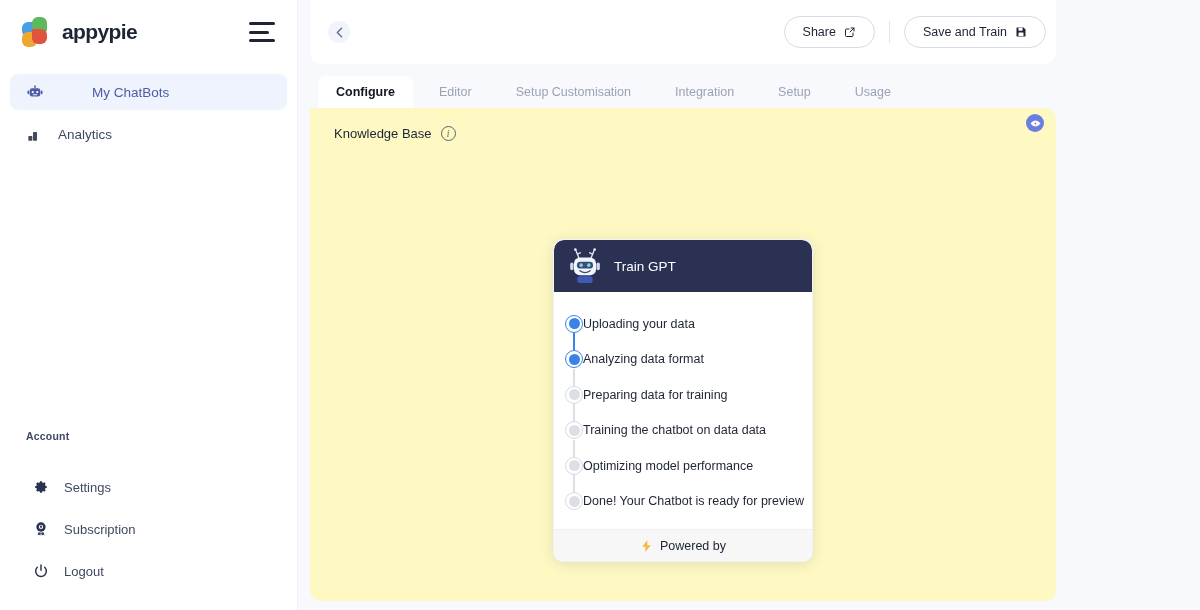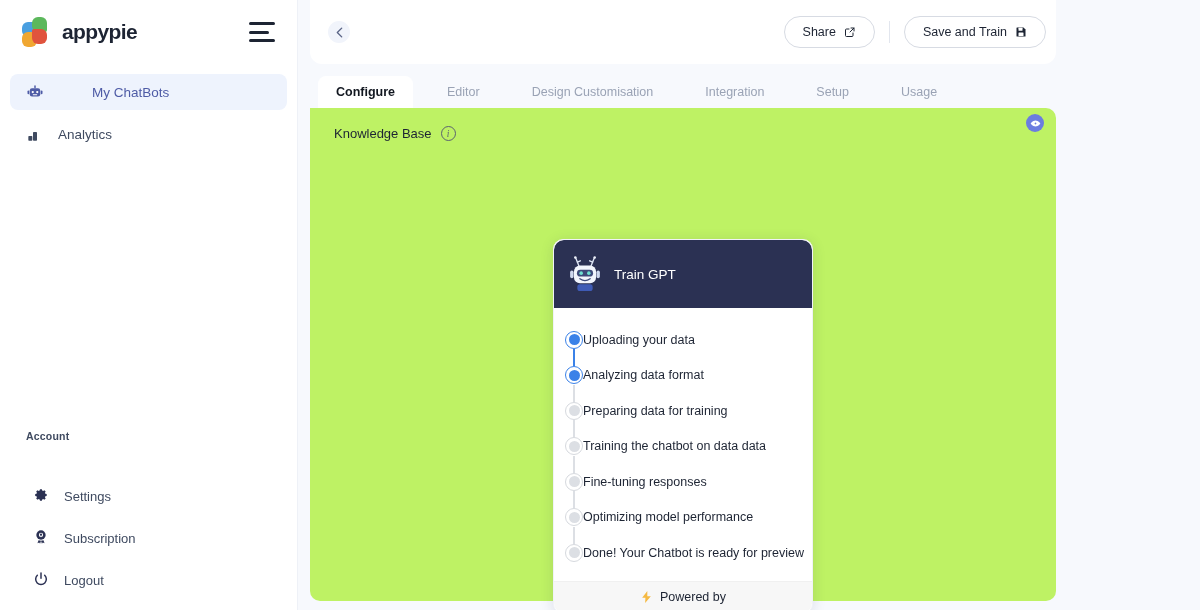--- a/index.html
+++ b/index.html
@@ -76,21 +76,21 @@
 
   .account-section {
     margin-top: auto;
     padding: 0 10px 14px 10px;
   }
   .account-label {
     font-size: 10.5px; font-weight: bold; color: #3f4a60;
     padding: 0 16px; margin-bottom: 28px; letter-spacing: 0.2px;
   }
   .acct-item {
-    display: flex; align-items: flex-end; gap: 14px;
+    display: flex; align-items: center; gap: 14px;
     height: 34px; padding: 0 16px 0 22px;
     font-size: 13px; color: #3f4a60; cursor: pointer;
     margin-bottom: 8px;
   }
   .acct-item .ico { width: 18px; height: 18px; display: flex; align-items: center; justify-content: center; flex: 0 0 18px; }
 
   
   .main {
     flex: 1 1 auto;
     background: #f7f9fd;
@@ -134,39 +134,39 @@
     cursor: pointer;
     white-space: nowrap;
   }
   .btn-divider { width: 1px; height: 22px; background: #e2e6ee; margin: 0 14px; }
   .btn svg { display: block; }
 
   .tabs {
     display: flex; align-items: flex-end;
     height: 36px;
     padding-left: 8px;
-    gap: 16px;
+    gap: 8px;
     flex: 0 0 36px;
     margin-top: 8px;
   }
   .tab {
     font-size: 12.5px;
     color: #9aa3b5;
     padding: 9px 18px;
     cursor: pointer;
     border-radius: 8px 8px 0 0;
     white-space: nowrap;
   }
   .tab.active {
     background: #ffffff;
     color: #11161f;
     font-weight: bold;
   }
   .content-card {
-    background: #bef264;
+    background: #fef9c3;
     border-radius: 0 10px 10px 10px;
     flex: 1 1 auto;
     margin-bottom: 9px;
     position: relative;
     padding: 18px 20px;
   }
   .kb-head {
     display: flex; align-items: center; gap: 9px;
     font-size: 13px; color: #1d2433;
     padding-left: 4px;
@@ -195,21 +195,21 @@
     top: 131px;
     width: 260px;
     background: #ffffff;
     border-radius: 10px;
     box-shadow: 0 2px 14px rgba(25,35,70,0.12);
     overflow: hidden;
     border: 1px solid #f0f2f7;
   }
   .modal-head {
     background: #2b3153;
-    height: 68px;
+    height: 52px;
     display: flex; align-items: center;
     padding-left: 14px; gap: 12px;
     border-radius: 10px 10px 0 0;
   }
   .modal-title { color: #ffffff; font-size: 13.5px; font-weight: 500; }
   .robot { width: 34px; height: 38px; flex: 0 0 34px; }
 
   .steps { padding: 14px 0 10px 0; position: relative; }
   .step {
     display: flex; align-items: center;
@@ -372,21 +372,21 @@
               <rect x="7" y="3.6" width="8" height="6" rx="1" fill="#fff"></rect>
               <rect x="7" y="13" width="10" height="7" rx="1" fill="#fff"></rect>
             </svg>
           </div>
         </div>
       </div>
 
       <div class="tabs">
         <div class="tab active">Configure</div>
         <div class="tab">Editor</div>
-        <div class="tab">Design Customisation</div>
+        <div class="tab">Setup Customisation</div>
         <div class="tab">Integration</div>
         <div class="tab">Setup</div>
         <div class="tab">Usage</div>
       </div>
 
       <div class="content-card">
 
         <div class="preview-eye">
           <svg width="11" height="11" viewBox="0 0 24 24" fill="none" stroke="#ffffff" stroke-width="2.4">
             <path d="M1.6 12S5.3 5.5 12 5.5 22.4 12 22.4 12 18.7 18.5 12 18.5 1.6 12 1.6 12z" fill="#ffffff" stroke="none"></path>
@@ -443,25 +443,20 @@
               <div class="step-label">Preparing data for training</div>
             </div>
 
 
             <div class="step">
               <div class="node pending"></div>
               <div class="connector gray"></div>
               <div class="step-label">Training the chatbot on data data</div>
             </div>
 
-            <div class="step">
-              <div class="node pending"></div>
-              <div class="connector gray"></div>
-              <div class="step-label">Fine-tuning responses</div>
-            </div>
 
             <div class="step">
               <div class="node pending"></div>
               <div class="connector gray"></div>
               <div class="step-label">Optimizing model performance</div>
             </div>
 
             <div class="step">
               <div class="node pending"></div>
               <div class="step-label">Done! Your Chatbot is ready for preview</div>

